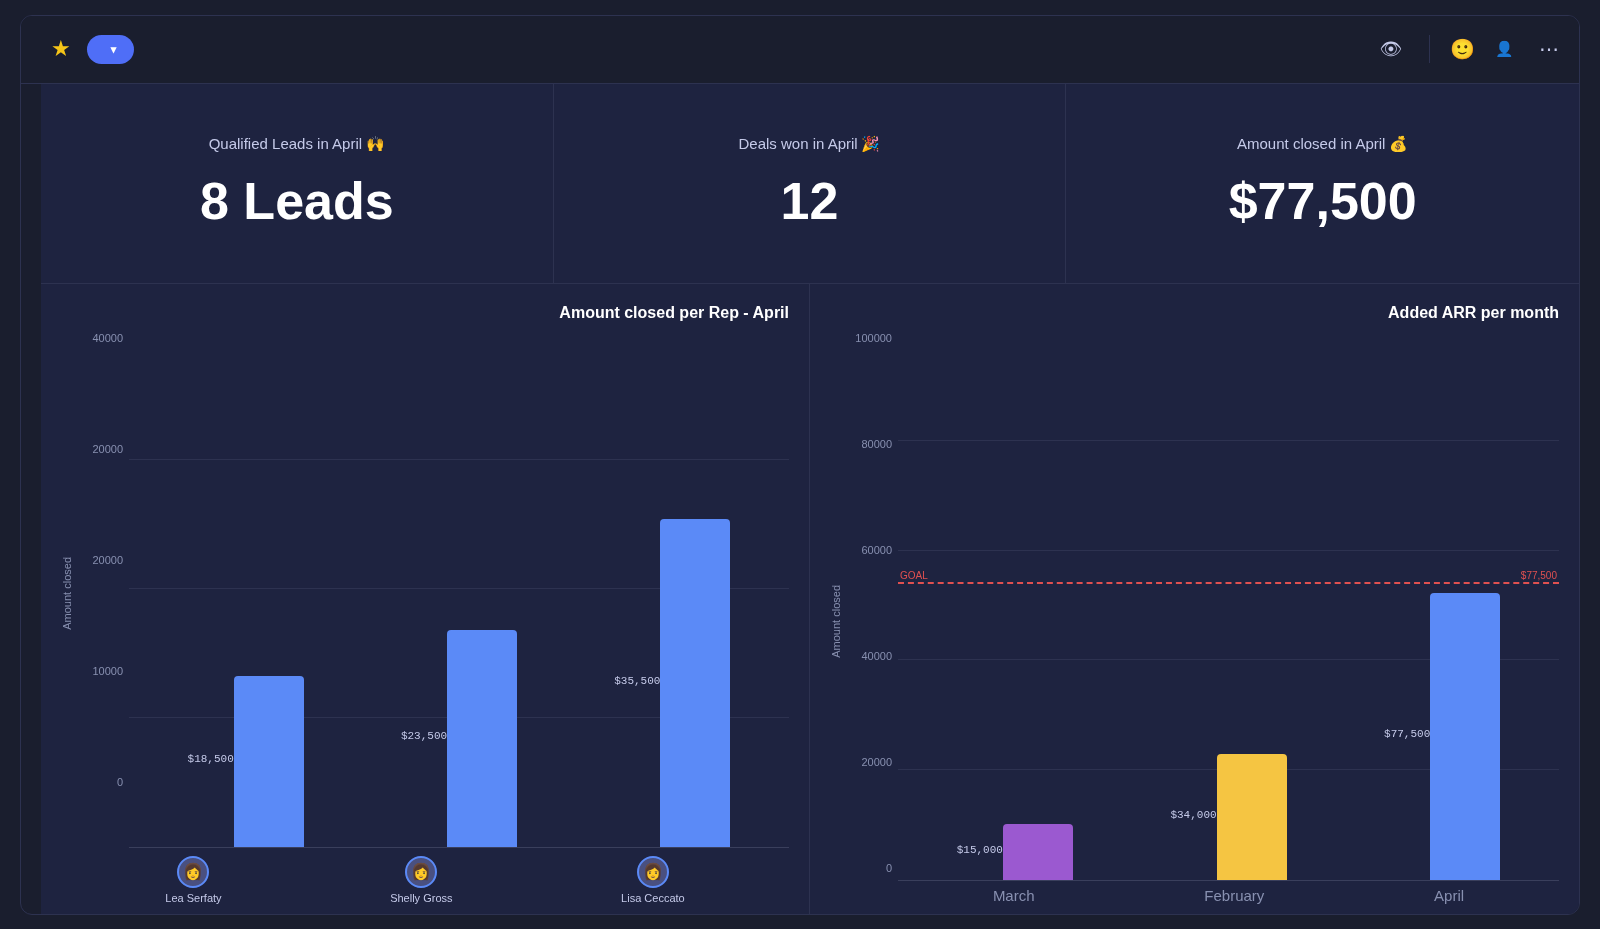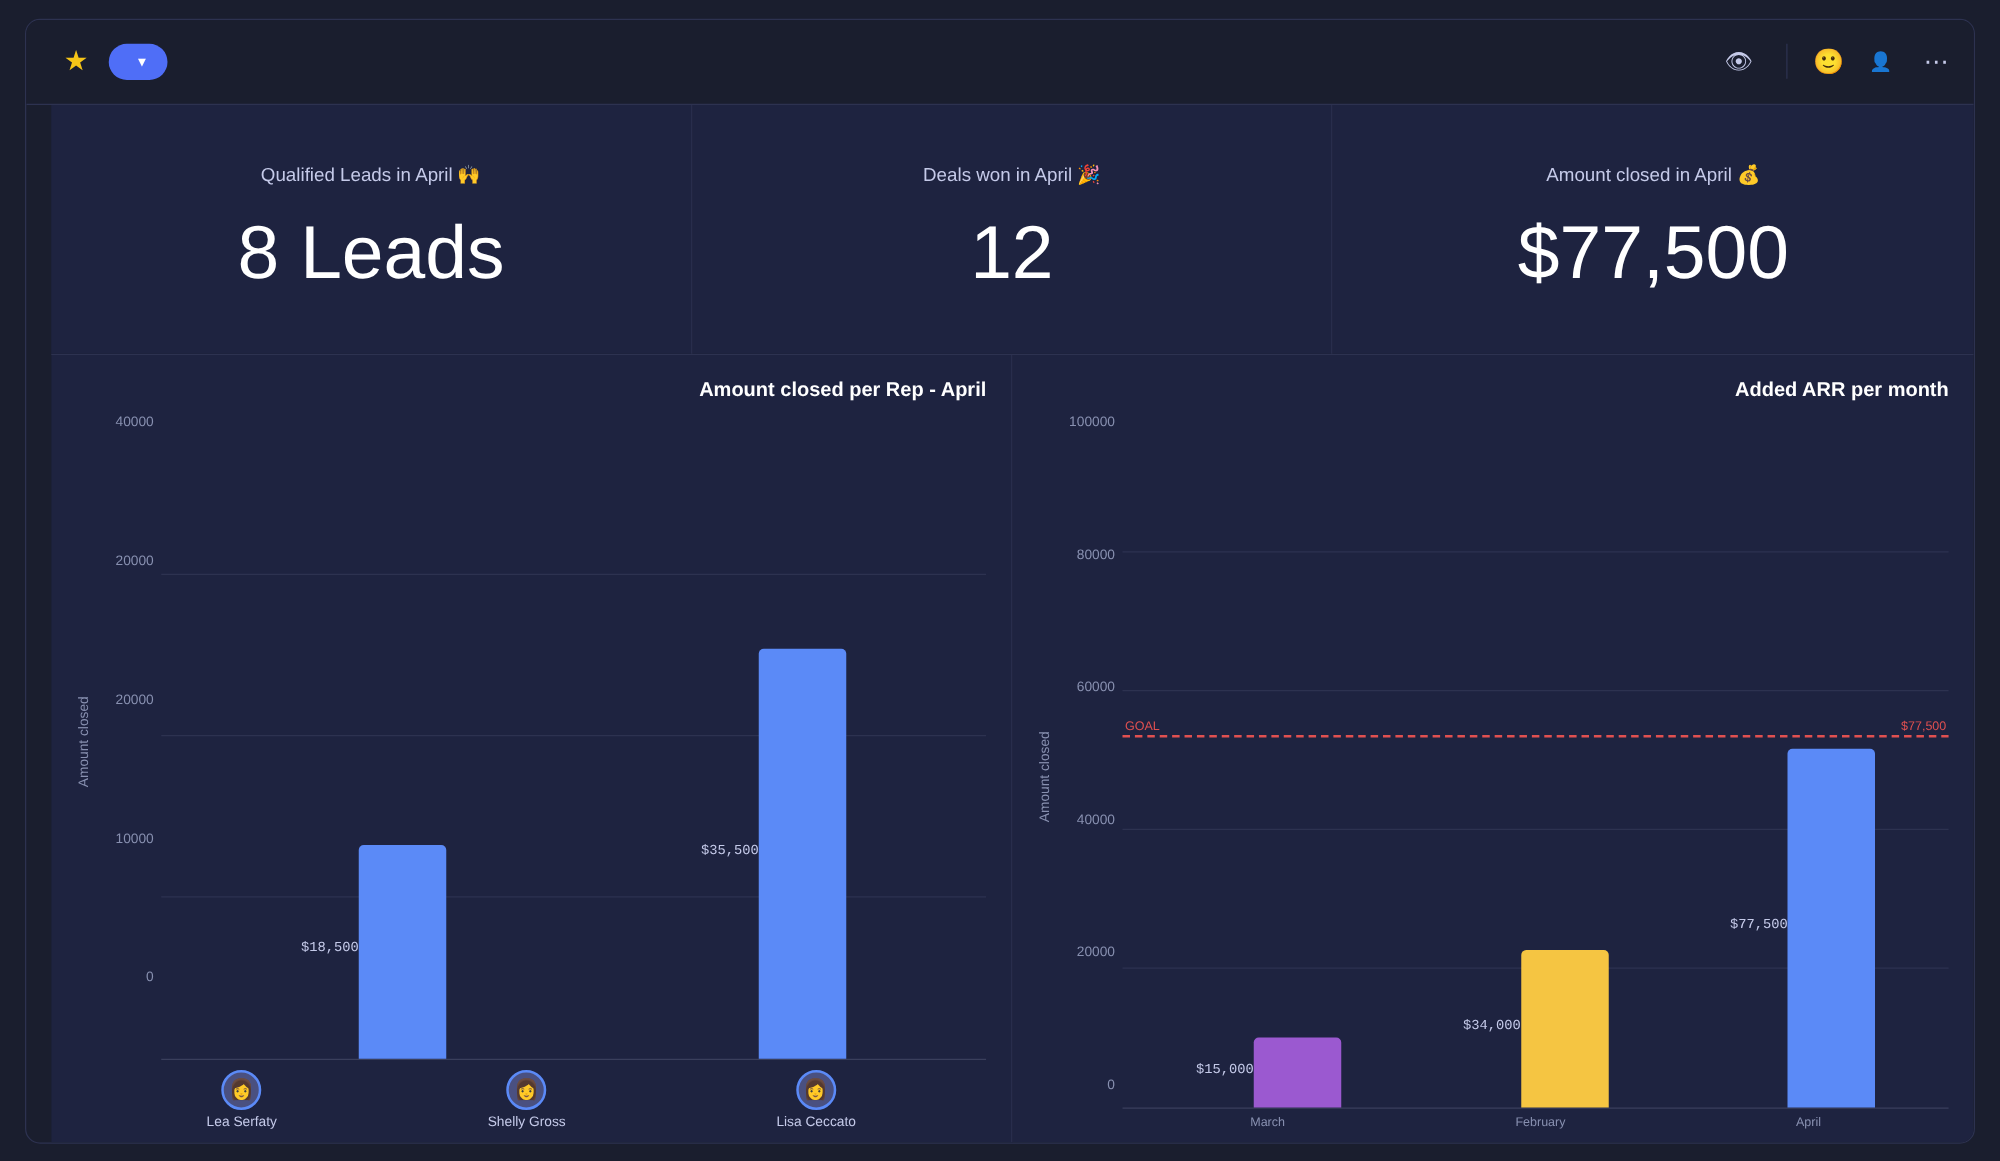--- a/index.html
+++ b/index.html
@@ -118,22 +118,22 @@
       background: #1e2340;
     }
     .kpi-card:last-child { border-right: none; }
     .kpi-label {
       font-size: 15px;
       color: #c5cae9;
       margin-bottom: 18px;
       text-align: center;
     }
     .kpi-value {
-      font-size: 60px;
-      font-weight: 400;
+      font-size: 52px;
+      font-weight: 700;
       color: #fff;
     }
     
     .charts-row {
       display: grid;
       grid-template-columns: 1fr 1fr;
       flex: 1;
       overflow: hidden;
     }
     .chart-card {
@@ -205,21 +205,21 @@
     .person-name {
       font-size: 11px;
       color: #c5cae9;
       text-align: left;
     }
     
     .x-axis {
       display: flex;
       justify-content: space-around;
       padding: 6px 10px 0;
-      font-size: 10px;
+      font-size: 15px;
       color: #8890b0;
     }
   </style>
 </head>
 <body>
 
 <div class="app-container">
 
   <div class="header">
     <span class="header-title"></span>
@@ -281,20 +281,24 @@
                 <div style="position:absolute;bottom:50%;width:100%;height:1px;background:#2d3250;"></div>
                 <div style="position:absolute;bottom:75%;width:100%;height:1px;background:#2d3250;"></div>
 
           <div style="position:absolute; bottom:0; left:0; right:0; display:flex; align-items:flex-end; justify-content:space-around; padding:0 10px; height:100%;">
 
       <div class="bar-group">
         <div class="bar-label-top">$18,500</div>
         <div class="bar bar-blue" style="width:70px; height:171px;"></div>
       </div>
 
+      <div class="bar-group">
+        <div class="bar-label-top">$23,500</div>
+        <div class="bar bar-blue" style="width:70px; height:217px;"></div>
+      </div>
 
       <div class="bar-group">
         <div class="bar-label-top">$35,500</div>
         <div class="bar bar-blue" style="width:70px; height:328px;"></div>
       </div>
 
           </div>
 
         </div>
 

